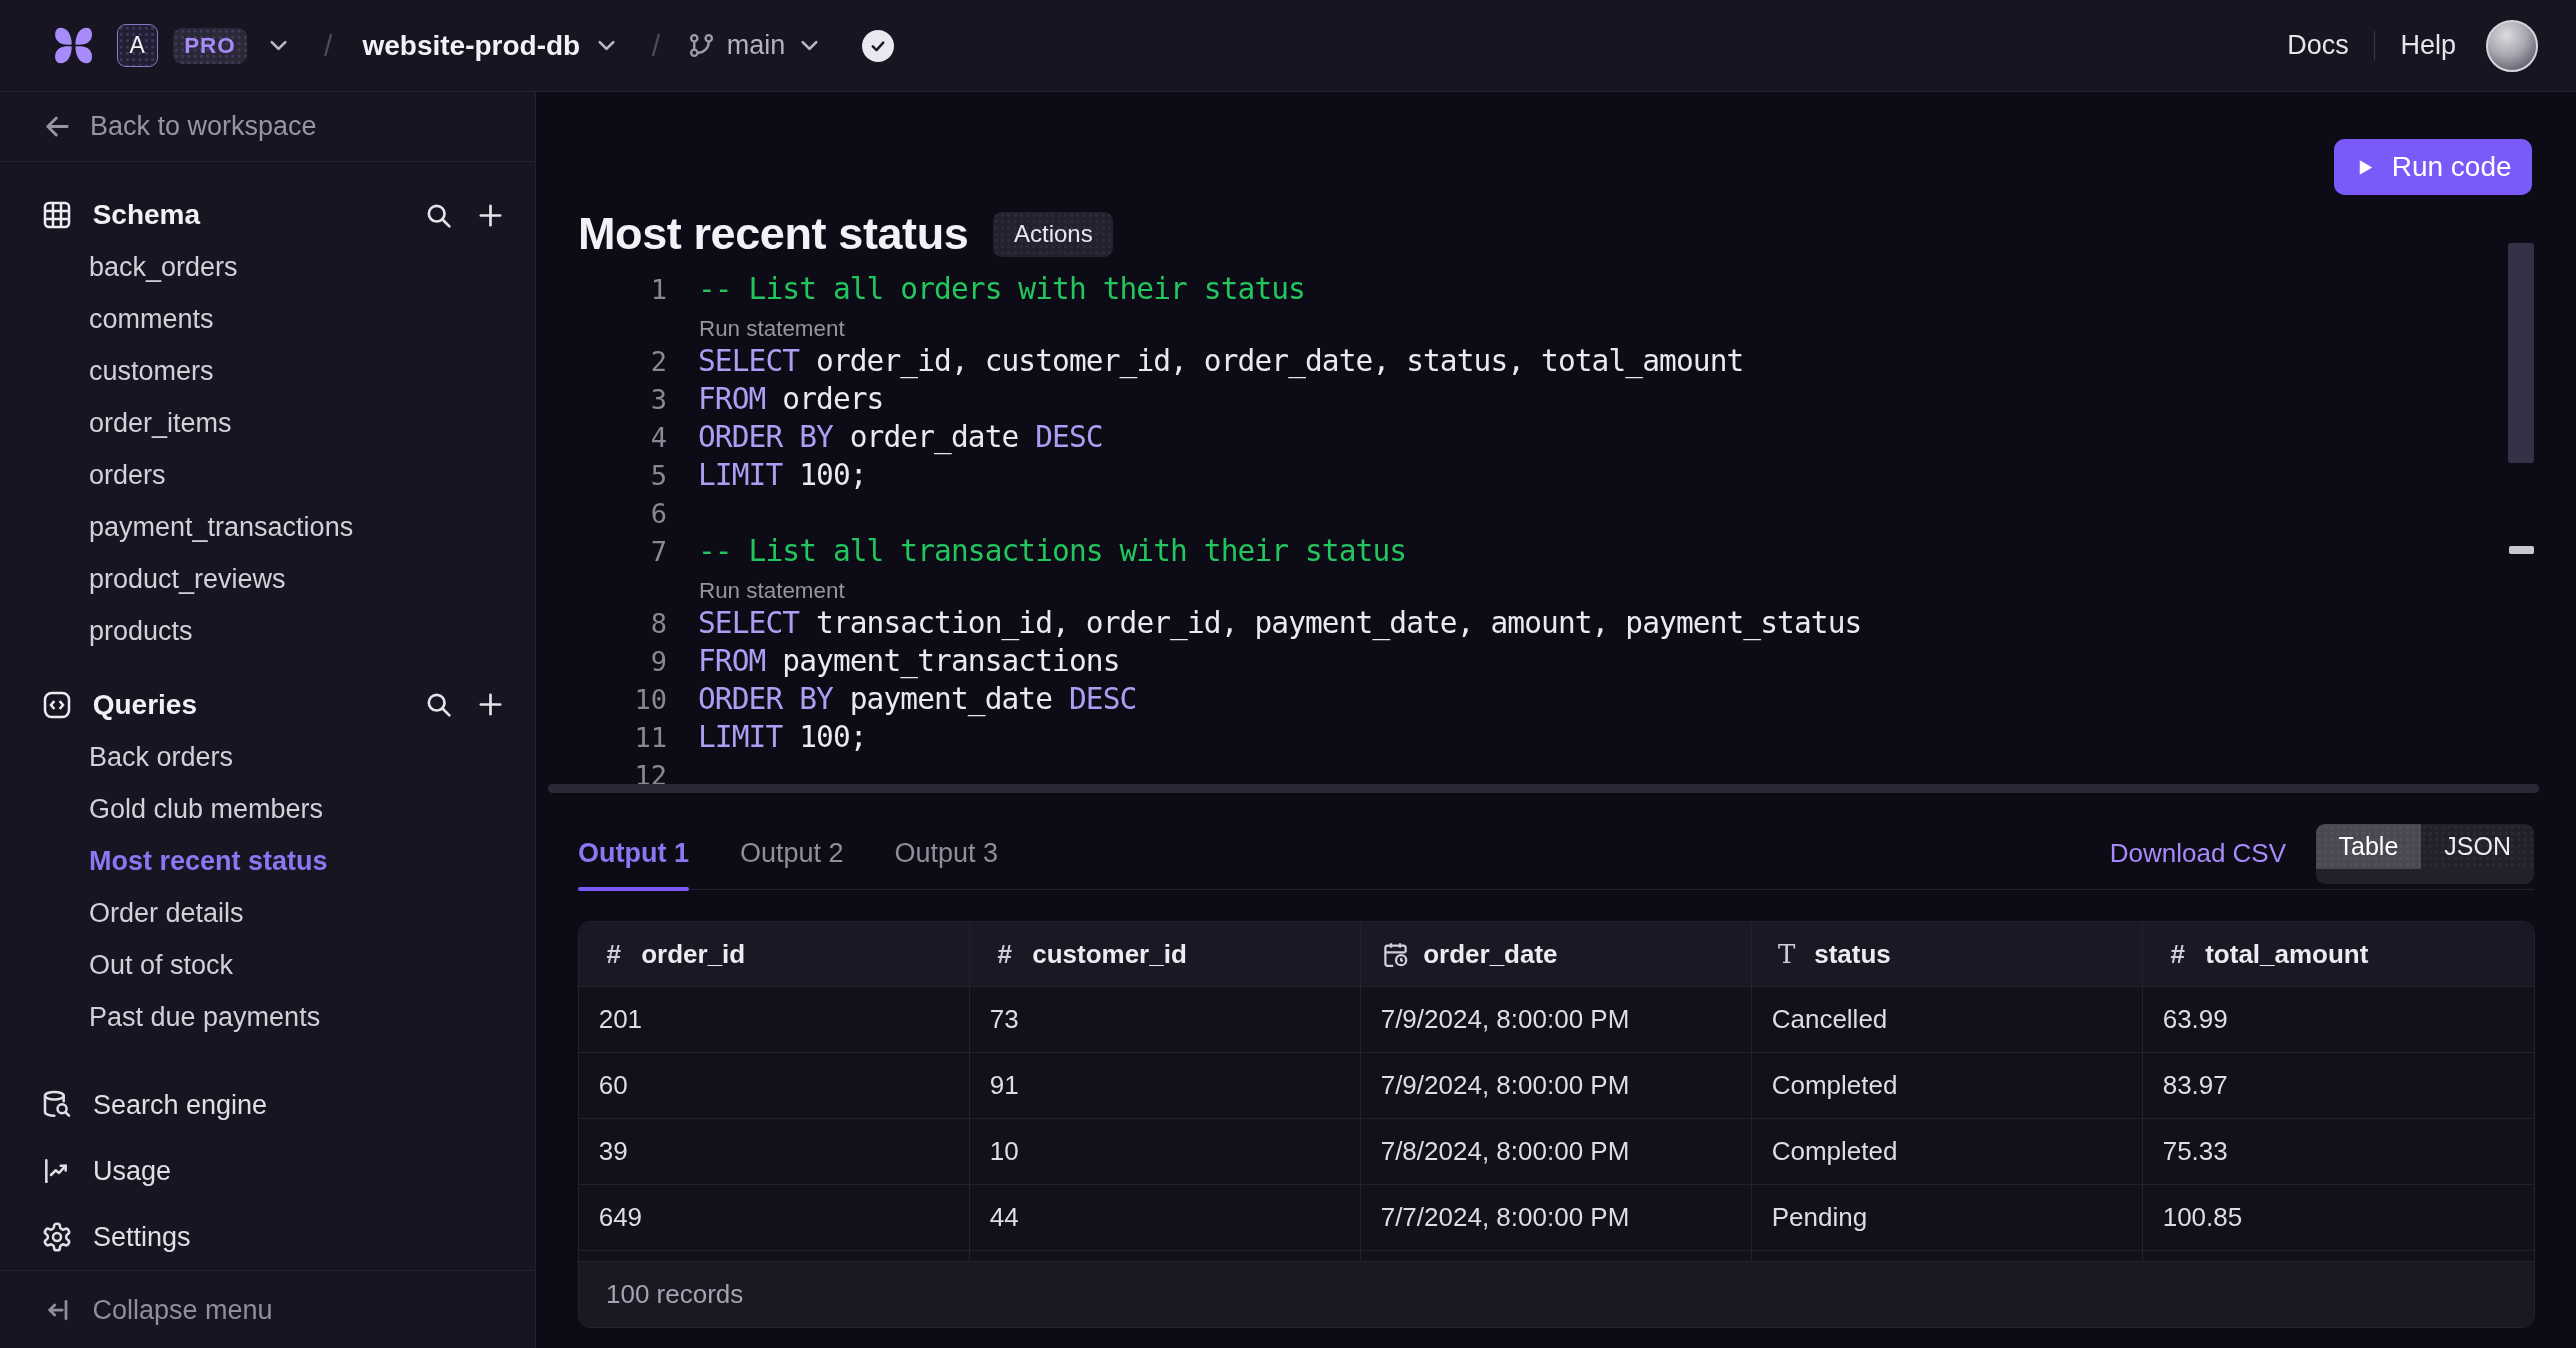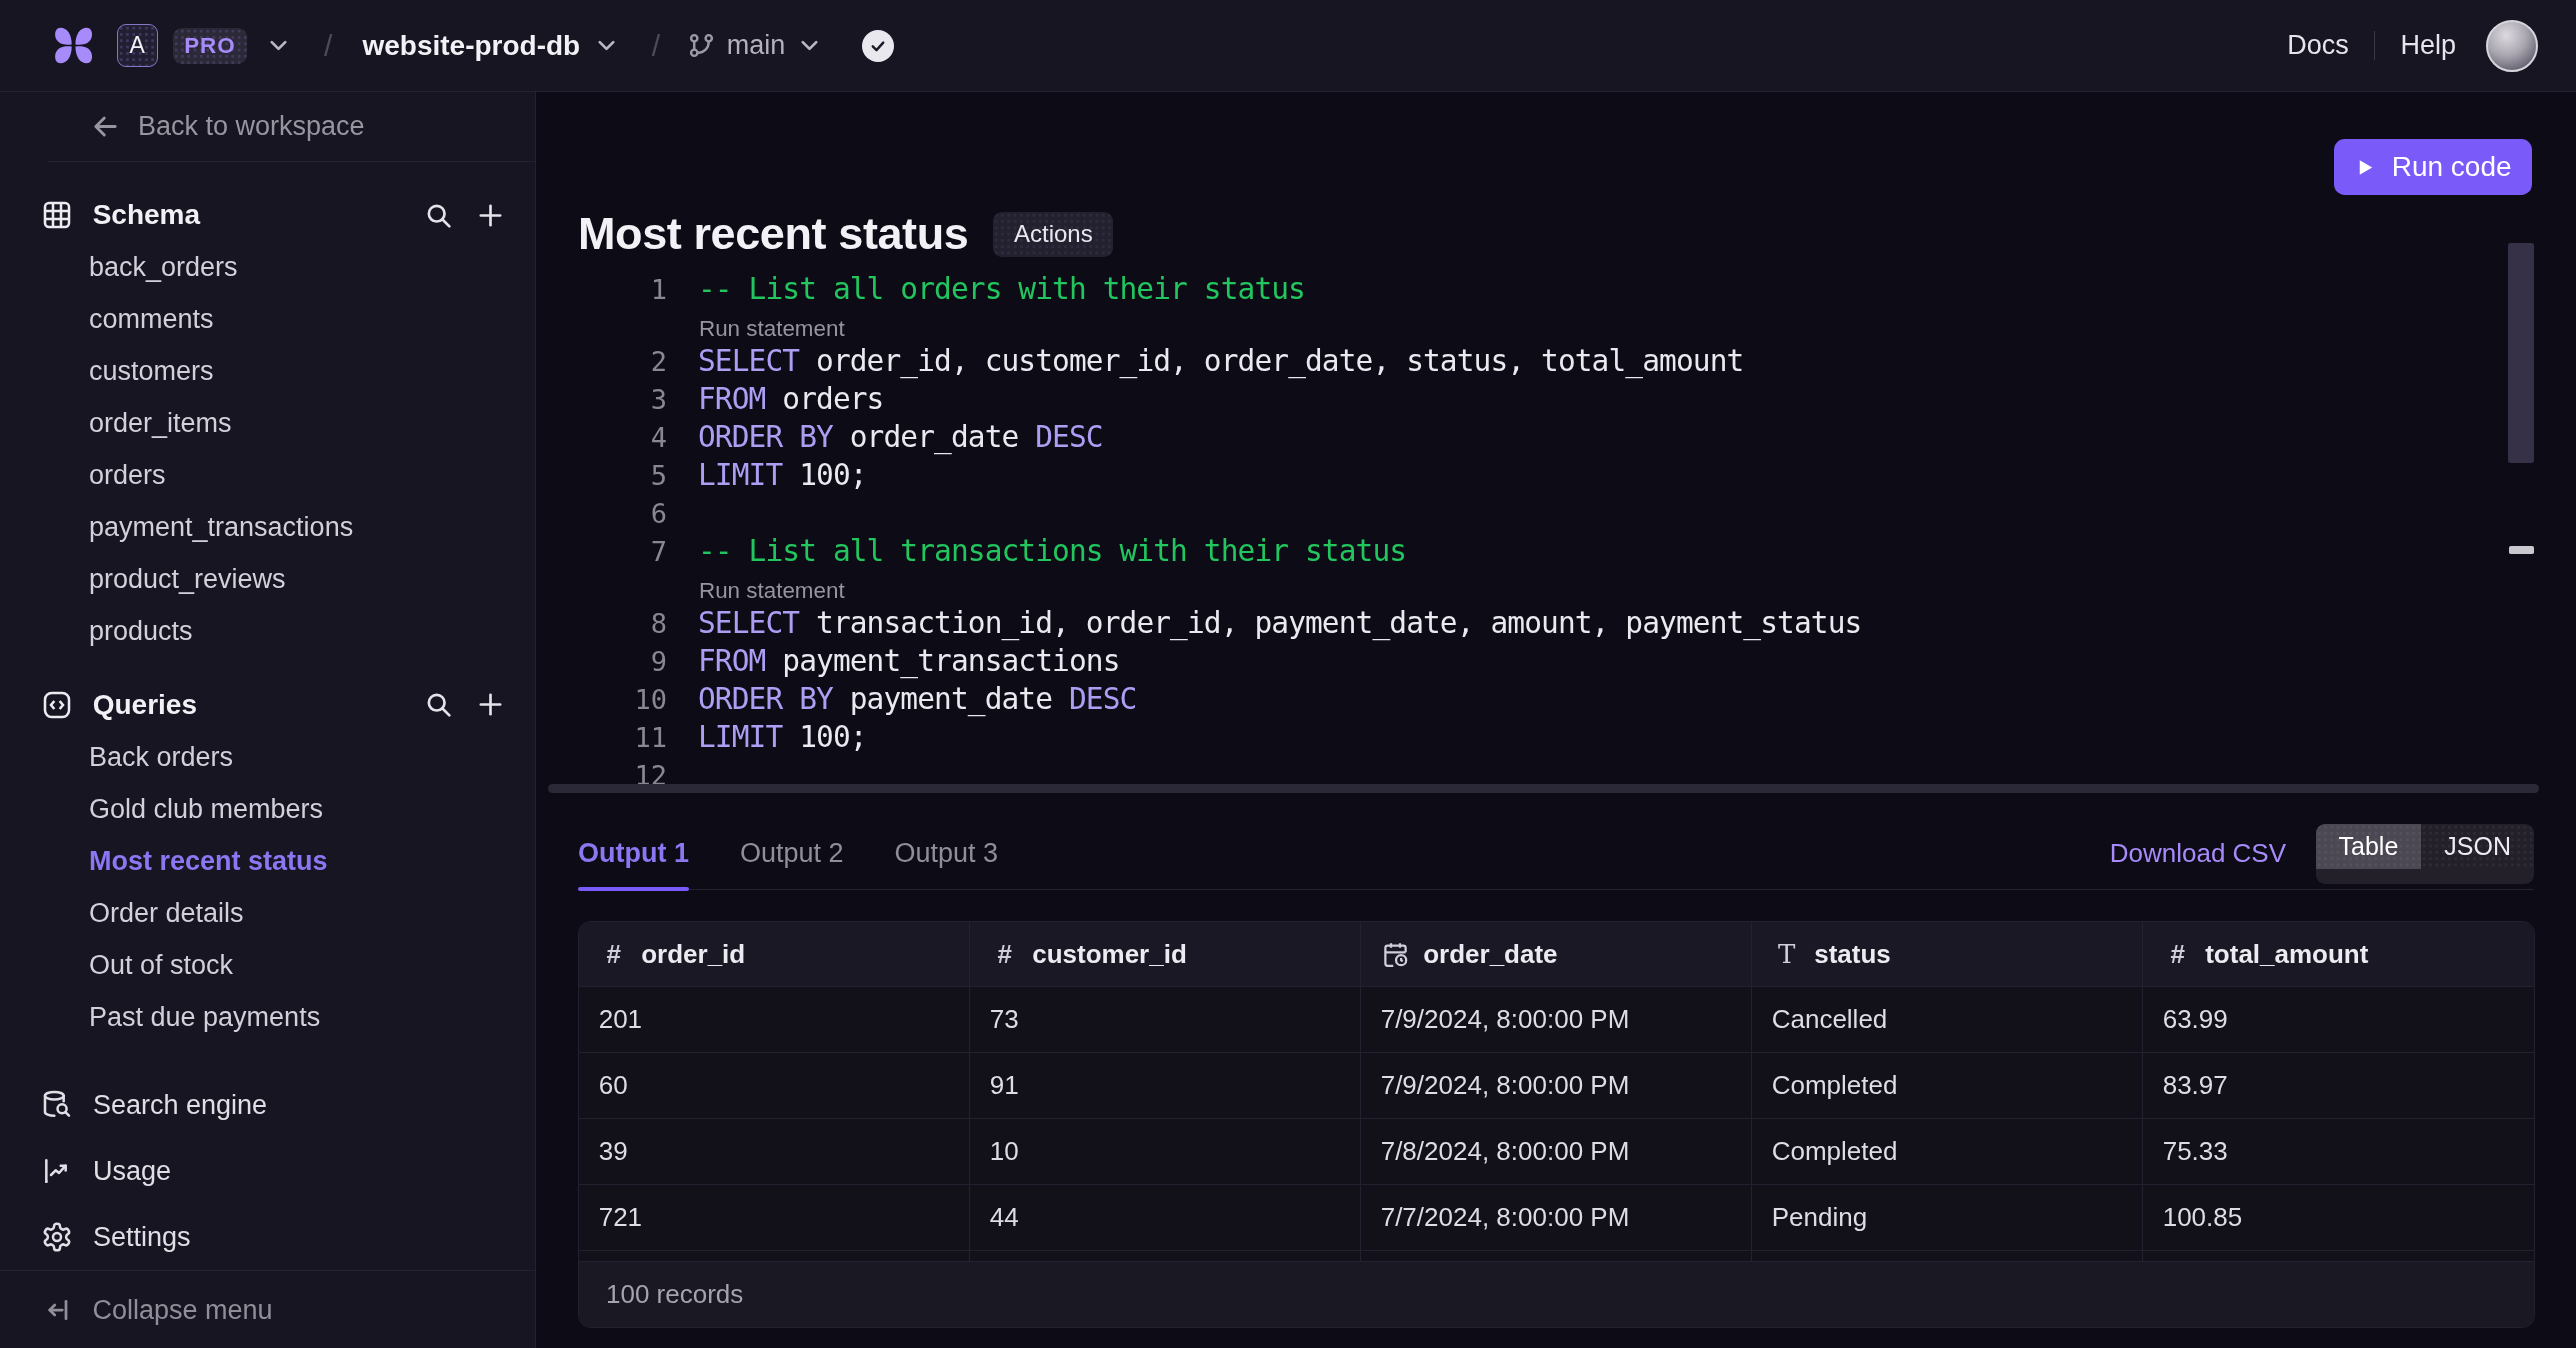--- a/index.html
+++ b/index.html
@@ -62,21 +62,21 @@
   }
 
   
   .sidebar {
     position:absolute; top:92px; left:0; width:536px; bottom:0;
     background:#161521; border-right:1.8px solid #242230;
     display:flex; flex-direction:column;
   }
   .back-row {
     height:70px; flex:0 0 auto; display:flex; align-items:center;
-    padding-left:43px; border-bottom:1.8px solid #242230; cursor:pointer;margin-left:48px;
+    padding-left:43px; border-bottom:1.8px solid #242230; cursor:pointer;
   }
   .back-row svg { width:29px; height:29px; stroke:#97959F; fill:none; stroke-width:2.4; stroke-linecap:round; stroke-linejoin:round; }
   .back-row span { margin-left:18px; font-size:27px; color:#97959F; }
   .section-header {
     display:flex; align-items:center; height:52px; padding:0 30px 0 41px; margin-top:27px;
   }
   .section-header.second { margin-top:21.5px; }
   .section-header .sec-icon { width:32px; height:32px; stroke:#ECEBF1; fill:none; stroke-width:1.9; flex:0 0 auto; }
   .section-header .sec-title { margin-left:19.7px; font-size:28px; font-weight:700; color:#F1F0F5; }
   .section-header .spacer { flex:1; }
@@ -497,21 +497,21 @@
         <div class="td">83.97</div>
       </div>
       <div class="tr">
         <div class="td">39</div>
         <div class="td">10</div>
         <div class="td">7/8/2024, 8:00:00 PM</div>
         <div class="td">Completed</div>
         <div class="td">75.33</div>
       </div>
       <div class="tr">
-        <div class="td">721</div>
+        <div class="td">649</div>
         <div class="td">44</div>
         <div class="td">7/7/2024, 8:00:00 PM</div>
         <div class="td">Pending</div>
         <div class="td">100.85</div>
       </div>
       <div class="tr partial">
         <div class="td"></div>
           <div class="td"></div>
           <div class="td"></div>
           <div class="td"></div>

